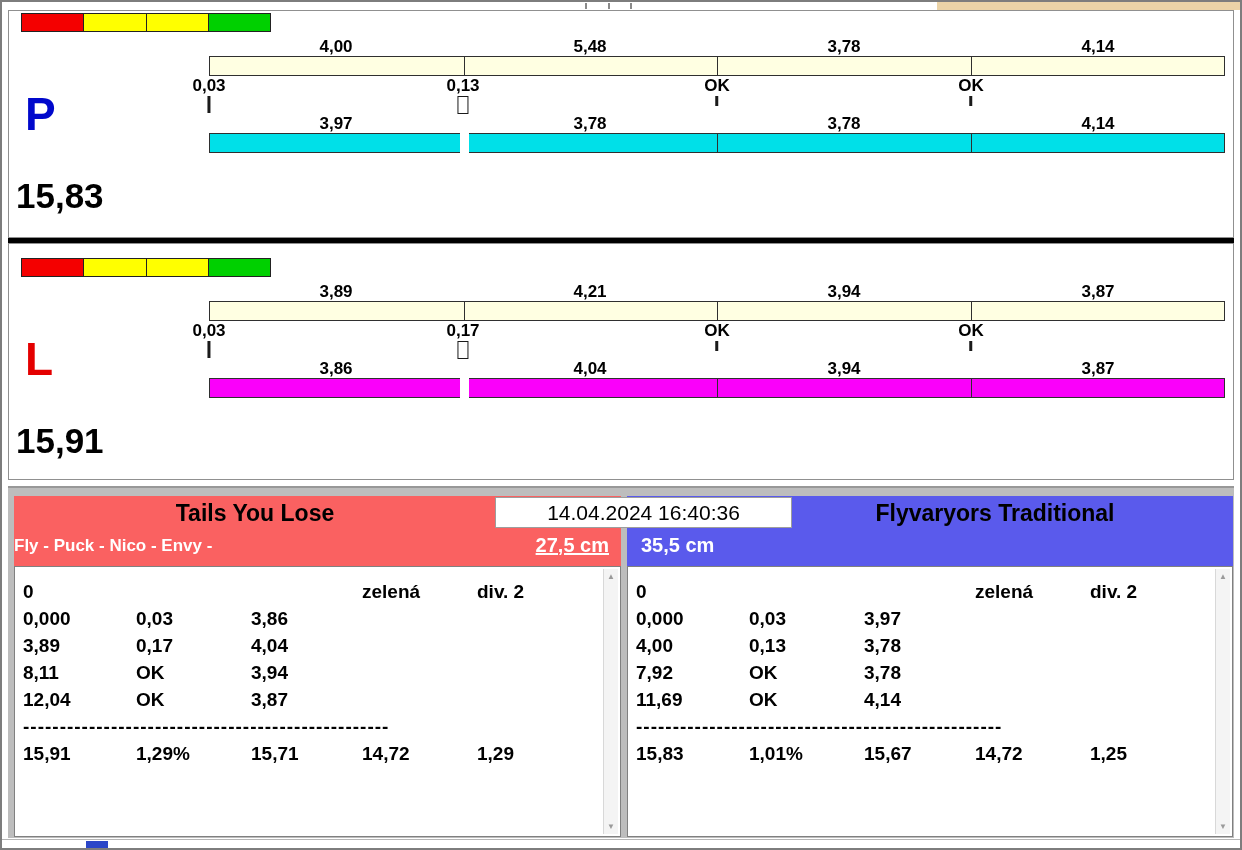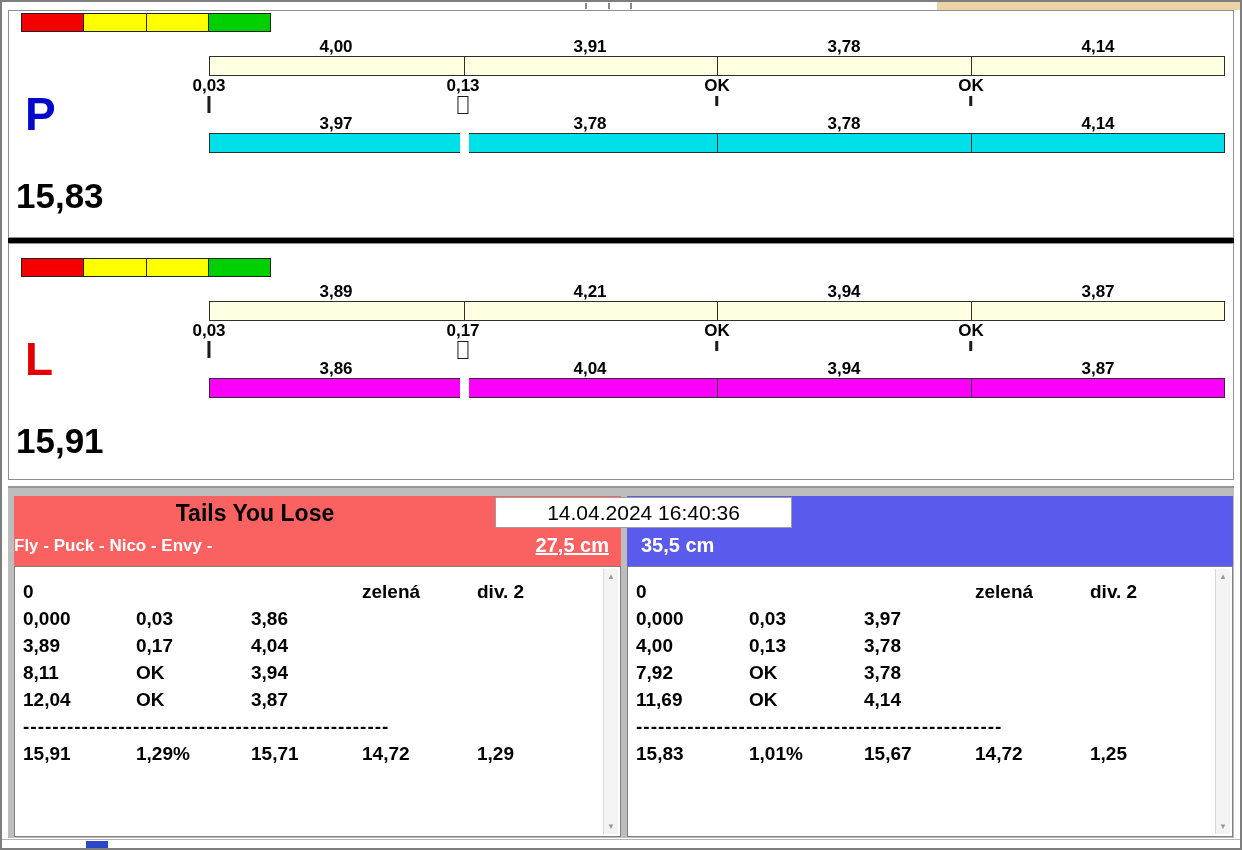--- a/index.html
+++ b/index.html
@@ -85,21 +85,21 @@
       <div class="tcell" style="background-color: rgb(244, 0, 0);"></div>
       <div class="tcell" style="background-color: rgb(255, 255, 0);"></div>
       <div class="tcell" style="background-color: rgb(255, 255, 0);"></div>
       <div class="tcell" style="background-color: rgb(0, 208, 0);"></div>
     </div>
     <div class="lane-letter" style="color: rgb(0, 8, 204);">P</div>
     <div class="lane-total">15,83</div>
     <div class="barzone">
       <div class="seg-row rtop">
         <span class="seg-label" style="left:12.5%">4,00</span>
-        <span class="seg-label" style="left:37.5%">3,91</span>
+        <span class="seg-label" style="left:37.5%">5,48</span>
         <span class="seg-label" style="left:62.5%">3,78</span>
         <span class="seg-label" style="left:87.5%">4,14</span>
       </div>
       <div class="bar cream" style="background-color: rgb(255, 255, 226);">
         <i class="sep" style="left:25%"></i>
         <i class="sep" style="left:50%"></i>
         <i class="sep" style="left:75%"></i>
       </div>
       <div class="ticks">
         <div class="tick" style="left:0">
@@ -245,20 +245,21 @@
       </div>
       <div class="vscroll">
         <div class="arr up">▲</div>
         <div class="arr down">▼</div>
       </div>
     </div>
   </div>
 
   <div class="team-panel" id="team-right">
     <div class="team-header" style="background-color: rgb(90, 90, 236);">
+      <div class="name-row">Flyvaryors Traditional</div>
       <div class="jump-height">35,5 cm</div>
     </div>
     <div class="team-table">
       <div class="t-row">
         <span>0</span>
         <span></span>
         <span></span>
         <span>zelená</span>
         <span>div. 2</span>
       </div>

